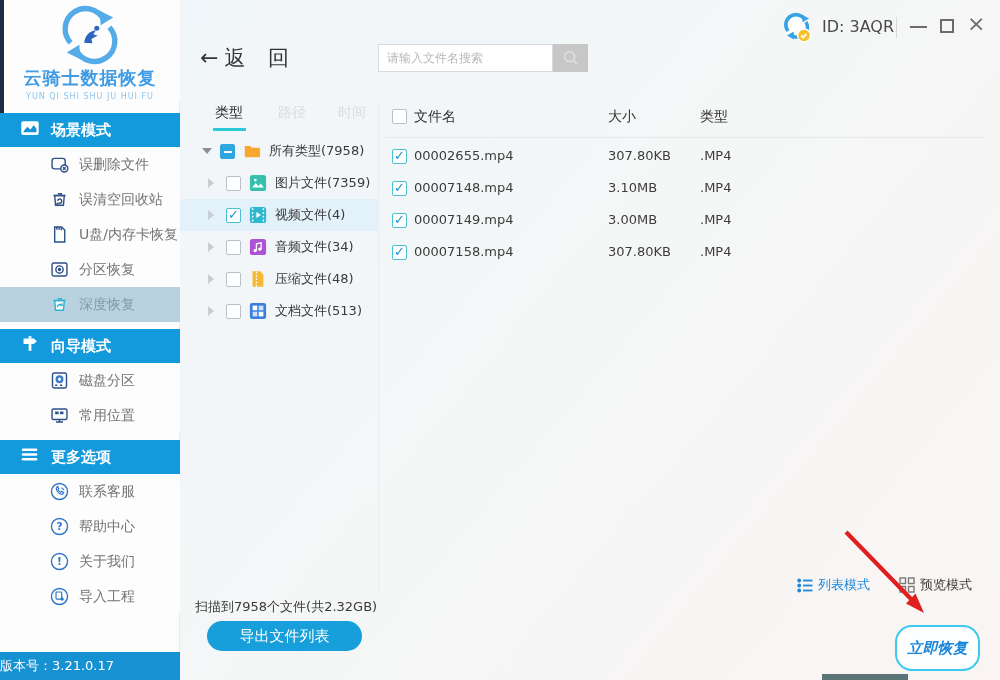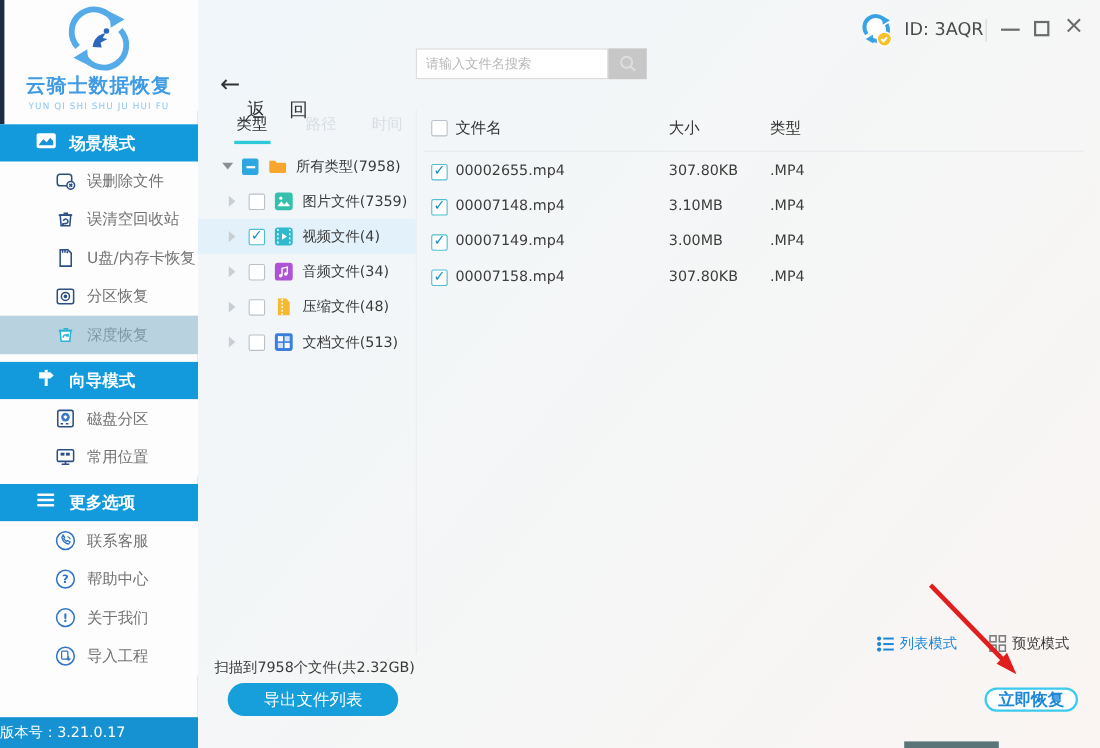--- a/index.html
+++ b/index.html
@@ -8,21 +8,21 @@
   #app { position:relative; width:1000px; height:680px; background:#f4f7f9; overflow:hidden; }
 
   
   .sidebar { position:absolute; left:0; top:0; width:180px; height:680px; background:#fdfdfd; border-right:1px solid #e3ebf0; z-index:2; }
   .left-strip { position:absolute; left:0; top:0; width:4px; height:113px; background:#1c2b45; }
   .logo-block { position:absolute; left:0; top:0; width:180px; height:101px; text-align:center; background:#fdfdfd; }
   .logo-block svg { margin-top:4px; }
   .app-title { font-size:18px; font-weight:bold; color:#3f9be4; letter-spacing:1px; margin-top:-4px; }
   .app-subtitle { font-size:8px; color:#8ec6ec; letter-spacing:1px; margin-top:2px; }
 
-  .sec-header { height:34px; background:#129adc; display:flex; align-items:center; padding-left:31px; gap:10px; color:#fff; font-size:15px; font-weight:bold; cursor:pointer; }
+  .sec-header { height:34px; background:#129adc; display:flex; align-items:center; padding-left:19px; gap:10px; color:#fff; font-size:15px; font-weight:bold; cursor:pointer; }
   .sec-header.gap { margin-top:7px; }
   .side-items { background:#fdfdfd; }
   .side-item { height:35px; display:flex; align-items:center; padding-left:48px; gap:9px; font-size:14px; color:#737373; cursor:pointer; }
   .side-item.selected { background:#b9d2df; color:#7e99a8; }
   .side-item .ic { width:22px; height:22px; display:flex; align-items:center; justify-content:center; flex:0 0 22px; }
   .version-bar { position:absolute; left:0; bottom:0; width:180px; height:28px; background:#1691d2; color:#fff; font-size:13px; display:flex; align-items:center; padding-left:0; }
 
   
   .main { position:absolute; left:180px; top:0; width:820px; height:680px;
           background:linear-gradient(130deg,#f1f6fa 0%,#f5f6f6 55%,#faf5f3 100%); }
@@ -31,21 +31,21 @@
   .id-badge { position:absolute; left:602px; top:12px; width:32px; height:32px; }
   .id-label { position:absolute; left:642px; top:17px; font-size:16px; color:#4a4a4a; }
   .win-divider { position:absolute; left:716px; top:17px; width:1px; height:21px; background:#d8d8d8; }
   .btn-min { position:absolute; left:730px; top:26px; width:17px; height:2px; background:#6b6b6b; cursor:pointer; }
   .btn-max { position:absolute; left:760px; top:19px; width:14px; height:14px; border:2px solid #6b6b6b; cursor:pointer; }
   .btn-close { position:absolute; left:787px; top:13px; font-size:22px; color:#6b6b6b; line-height:1; cursor:pointer; }
 
   
   .back-btn { position:absolute; left:20px; top:44px; display:flex; align-items:center; gap:6px; color:#333; cursor:pointer; }
   .back-arrow { font-size:22px; line-height:1; }
-  .back-label { font-size:17px; letter-spacing:8px;margin-top:44px; }
+  .back-label { font-size:21px; letter-spacing:8px; }
   .search-input { position:absolute; left:198px; top:44px; width:175px; height:28px; border:1px solid #dadada; background:#fff; padding:0 8px; font-size:12px; color:#555; outline:none; }
   .search-input::placeholder { color:#b8b8b8; }
   .search-btn { position:absolute; left:373px; top:44px; width:35px; height:28px; background:#c7c7c7; border:none; cursor:pointer; display:flex; align-items:center; justify-content:center; }
 
   
   .tree-tabs { position:absolute; left:0; top:104px; width:198px; height:28px; }
   .tree-tab { position:absolute; top:0; font-size:14px; cursor:pointer; }
   .tree-tab.active { color:#2b2b2b; }
   .tree-tab.dim { color:#d8dde2; }
   .tab-underline { position:absolute; left:33px; top:24px; width:33px; height:3px; background:#2cc9d6; }
@@ -76,21 +76,21 @@
   .tbl-row .cb { position:absolute; left:7px; top:8px; }
   .td { position:absolute; top:7px; font-size:13px; color:#3c3c3c; }
   .td-name { left:29px; } .td-size { left:223px; } .td-type { left:315px; }
 
   
   .scan-status { position:absolute; left:15px; top:598px; font-size:13px; color:#3a3a3a; }
   .export-btn { position:absolute; left:27px; top:621px; width:155px; height:30px; border:none; border-radius:15px; background:#169fdb; color:#fff; font-size:15px; cursor:pointer; font-family:inherit; }
   .mode-toggle { position:absolute; top:576px; display:flex; align-items:center; gap:5px; font-size:13px; cursor:pointer; }
   .mode-list { left:617px; color:#1c87d9; }
   .mode-preview { left:719px; color:#3c3c3c; }
-  .recover-btn { position:absolute; left:715px; top:625px; width:85px; height:22px; border:2px solid #3cc9f0; border-radius:17px; background:#fdfeff; color:#1c87d9; font-size:15px; font-weight:bold; cursor:pointer; font-family:inherit; }
+  .recover-btn { position:absolute; left:715px; top:625px; width:85px; height:46px; border:2px solid #3cc9f0; border-radius:17px; background:#fdfeff; color:#1c87d9; font-size:15px; font-weight:bold; cursor:pointer; font-family:inherit;font-style:italic; }
   .red-arrow { position:absolute; left:640px; top:515px; pointer-events:none; }
   .dark-bar { position:absolute; left:642px; top:674px; width:86px; height:6px; background:#5b7478; }
 </style>
 </head>
 <body>
 
 <div id="app">
 
   <aside class="sidebar">
     <div class="logo-block">

